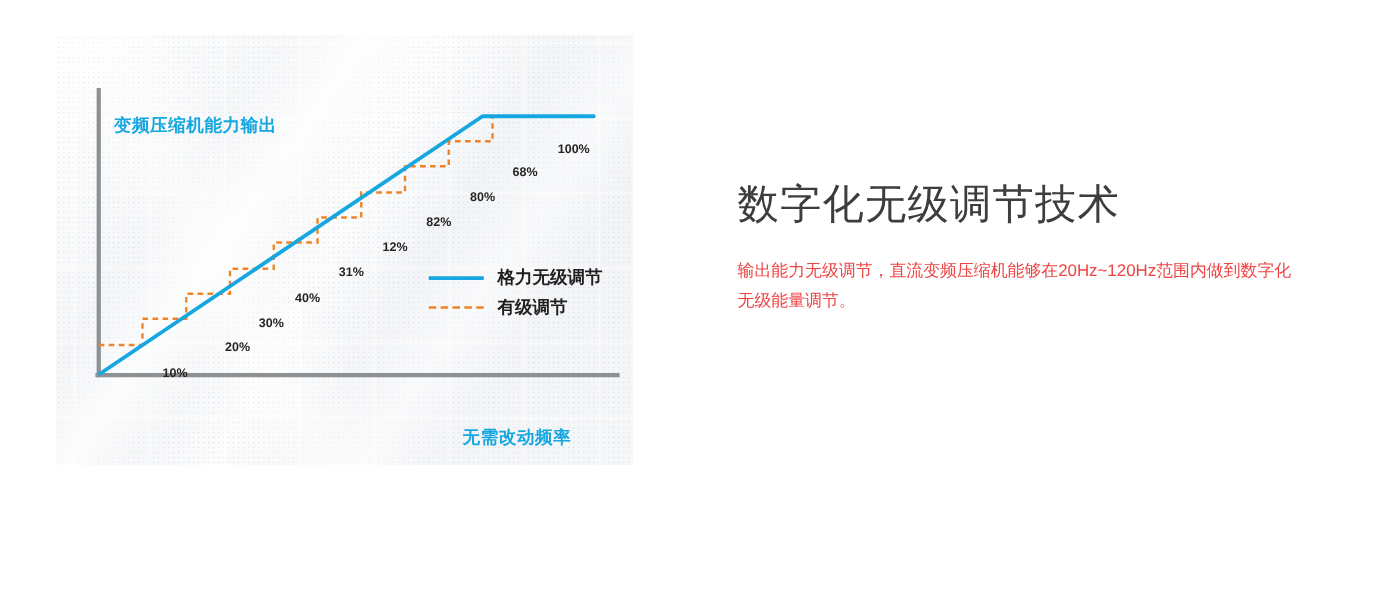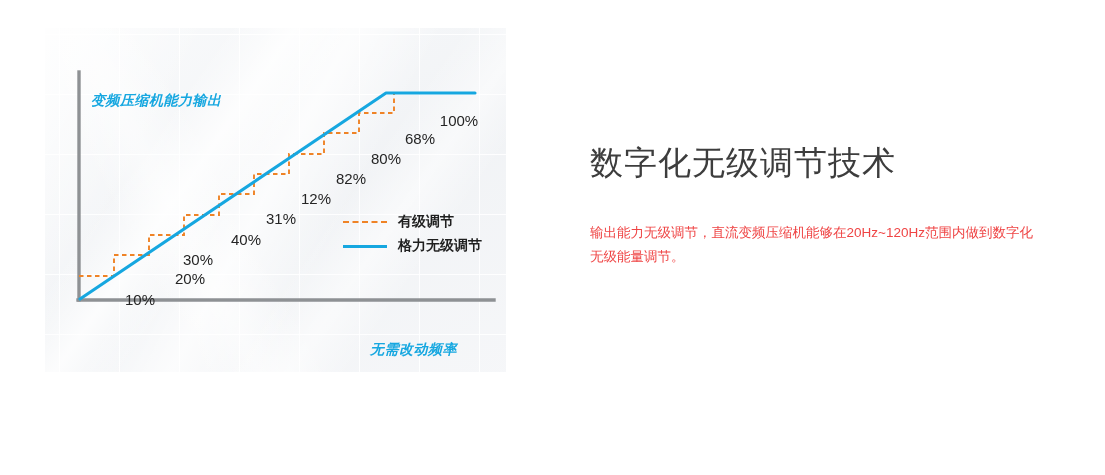--- a/index.html
+++ b/index.html
@@ -73,30 +73,29 @@
     top: 0;
   }
 
   .axis-caption {
     position: absolute;
     color: #16a7e0;
     font-size: 14px;
     font-weight: 700;
     letter-spacing: 0.5px;
     white-space: nowrap;
-    font-style: italic;
   }
   #y-axis-caption { left: 46px; top: 64px; }
   #x-axis-caption { left: 325px; top: 313px; }
 
   .pct-label {
     position: absolute;
     color: #252525;
-    font-size: 15px;
-    font-weight: 400;
+    font-size: 10px;
+    font-weight: 700;
     white-space: nowrap;
     transform: translate(-50%, -50%);
   }
 
   
   #legend {
     position: absolute;
     left: 298px;
     top: 182px;
   }
@@ -130,21 +129,21 @@
     left: 590px;
     top: 142px;
     width: 470px;
   }
   #feature-title {
     font-size: 33px;
     font-weight: 400;
     color: #3d3d3d;
     line-height: 1.25;
     letter-spacing: 1px;
-    margin: 0 0 38px 0;
+    margin: 0 0 22px 0;
     white-space: nowrap;
   }
   #feature-desc {
     font-size: 13.5px;
     line-height: 1.75;
     color: #ef4444;
     margin: 0;
     width: 455px;
   }
 </style>
@@ -181,37 +180,37 @@
       <g>
         <path d="M 35,271 L 341,65 L 430,65" fill="none" stroke="#16a7e0" stroke-width="3.1" stroke-linecap="round" stroke-linejoin="round"></path>
       </g>
     </svg>
 
     <div class="axis-caption" id="y-axis-caption">变频压缩机能力输出</div>
     <div class="axis-caption" id="x-axis-caption">无需改动频率</div>
 
     <div class="pct-label" style="left:95px;  top:271px;">10%</div>
     <div class="pct-label" style="left:145px; top:250px;text-align:center;">20%</div>
-    <div class="pct-label" style="left:153px; top:231px;">30%</div>
+    <div class="pct-label" style="left:172px; top:231px;">30%</div>
     <div class="pct-label" style="left:201px; top:211px;">40%</div>
     <div class="pct-label" style="left:236px; top:190px;">31%</div>
     <div class="pct-label" style="left:271px; top:170px;">12%</div>
     <div class="pct-label" style="left:306px; top:150px;">82%</div>
     <div class="pct-label" style="left:341px; top:130px;">80%</div>
     <div class="pct-label" style="left:375px; top:110px;">68%</div>
     <div class="pct-label" style="left:414px; top:92px;">100%</div>
 
     <div id="legend">
       <div class="legend-row">
+        <span class="legend-swatch solid"></span>
+        <span class="legend-text">格力无级调节</span>
+      </div>
+      <div class="legend-row">
         <span class="legend-swatch dashed"></span>
         <span class="legend-text">有级调节</span>
-      </div>
-      <div class="legend-row">
-        <span class="legend-swatch solid"></span>
-        <span class="legend-text">格力无级调节</span>
       </div>
     </div>
 
   </div>
 
   <div id="text-col">
     <h1 id="feature-title">数字化无级调节技术</h1>
     <p id="feature-desc">输出能力无级调节，直流变频压缩机能够在20Hz~120Hz范围内做到数字化无级能量调节。</p>
   </div>
 

